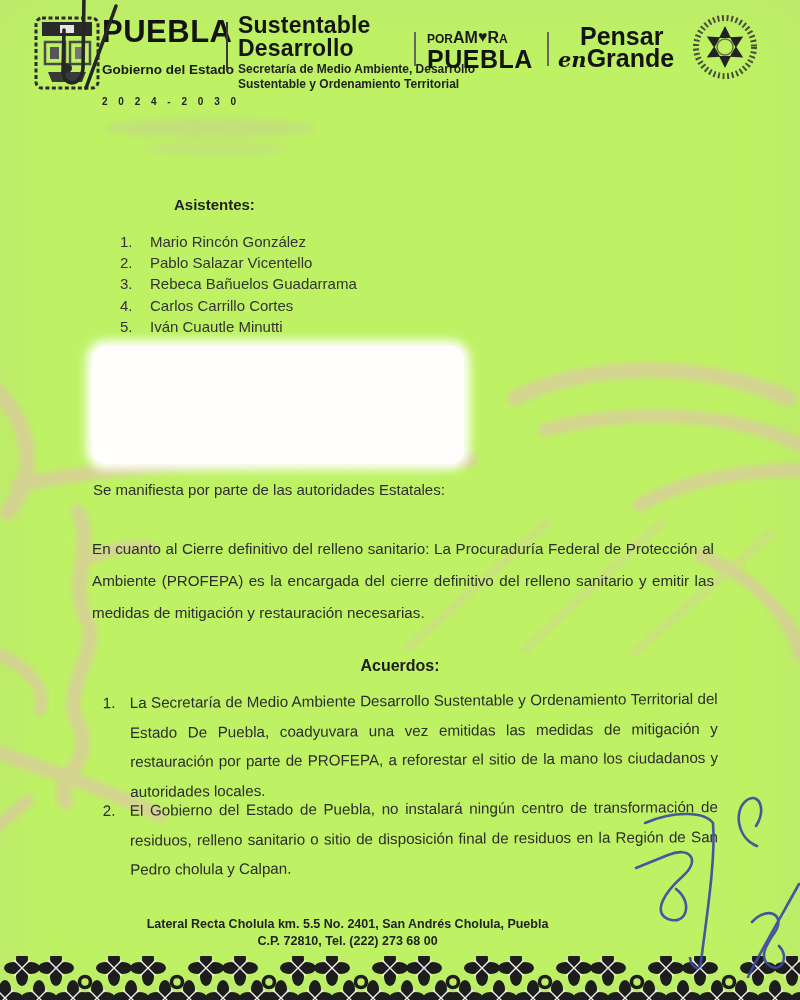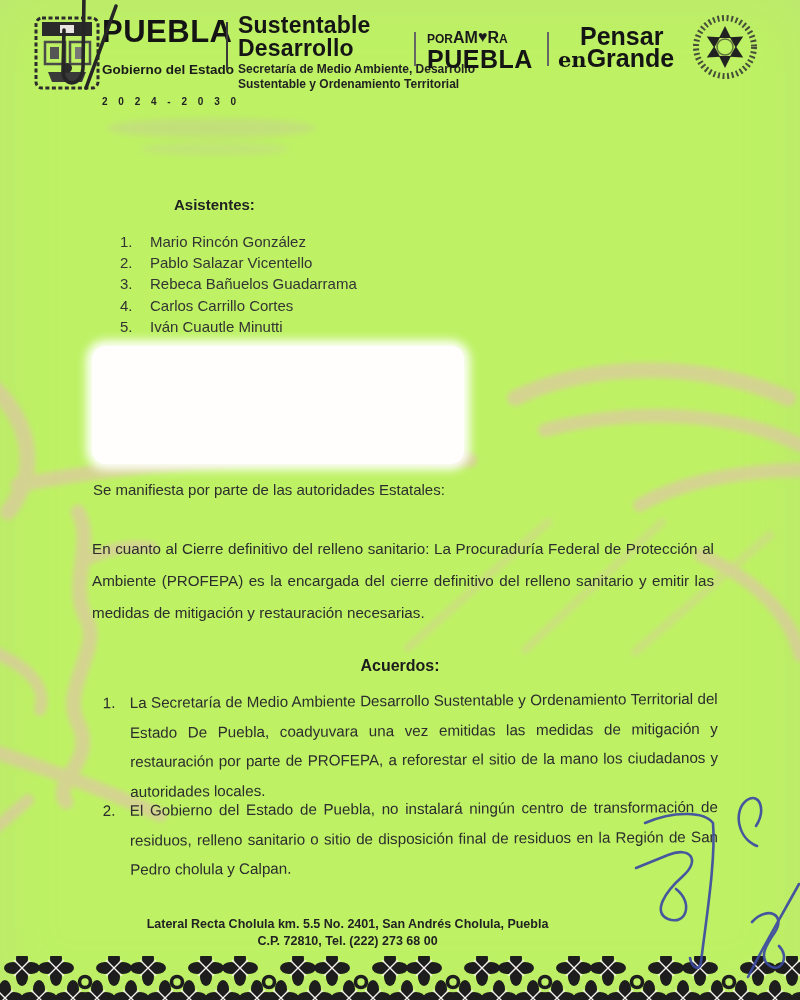--- a/index.html
+++ b/index.html
@@ -23,21 +23,21 @@
   .des-big{font-size:23px;font-weight:800;color:#151515;letter-spacing:.2px;}
   .des-sub{font-size:12px;font-weight:700;color:#222;margin-top:2px;line-height:1.25;}
   .amor-block{left:427px;top:30px;line-height:1;}
   .amor-l1{font-size:12px;font-weight:700;color:#1a1a1a;}
   .amor-l1 b{font-size:16px;font-weight:800;}
   .heart{font-size:16px;position:relative;top:-1px;}
   .amor-l2{font-size:25px;font-weight:800;color:#141414;letter-spacing:.5px;margin-top:1px;}
   .pensar-block{left:558px;top:24px;line-height:1;}
   .pensar-l1{font-size:25px;font-weight:800;color:#141414;padding-left:22px;}
   .pensar-l2{font-size:25px;font-weight:800;color:#141414;margin-top:-3px;}
-  .pensar-en{font-weight:700;font-size:21px;font-family:"DejaVu Serif","Liberation Serif",serif;}
+  .pensar-en{font-style:italic;font-weight:700;font-size:21px;font-family:"DejaVu Serif","Liberation Serif",serif;}
 
   
   .title-block{left:358px;top:112px;width:432px;line-height:1;}
   .title-l{font-size:16.5px;font-weight:800;color:#0f0f0f;letter-spacing:.2px;margin-bottom:6px;}
   .title-date{font-size:12.5px;font-weight:700;color:#141414;margin-top:2px;}
 
   
   .asist-h{left:174px;top:196px;font-size:15px;font-weight:700;color:#222;}
   .attendees{left:120px;top:231px;font-size:15px;color:#333;}
   .att-row{display:flex;line-height:21.2px;}

